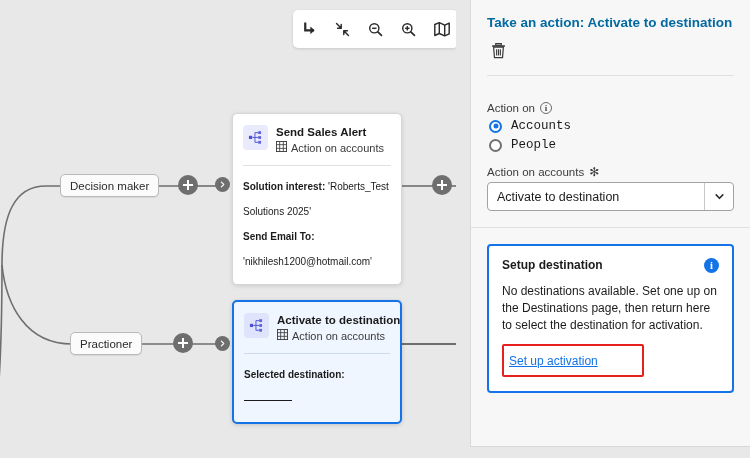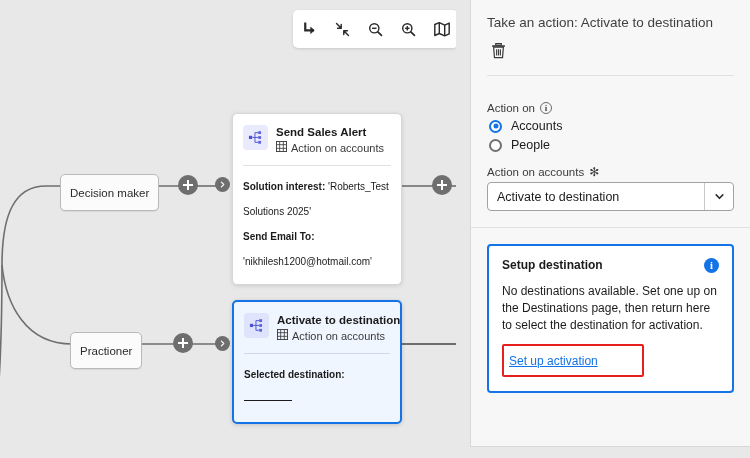--- a/index.html
+++ b/index.html
@@ -35,21 +35,21 @@
     cursor: pointer; border-radius: 3px;
   }
   #canvas-toolbar .tbtn svg { display: block; }
 
   
   .pill {
     position: absolute;
     background: #fbfbfb;
     border: 1px solid #b9b9b9;
     border-radius: 5px;
-    height: 37px;
+    height: 23px;
     padding: 0 9px;
     display: flex; align-items: center;
     font-size: 11.5px; color: #2b2b2b;
     white-space: nowrap;
     box-shadow: 0 1px 1px rgba(0,0,0,.07);
     cursor: pointer;
   }
   #pill-decision { left: 60px; top: 174px; }
   #pill-practioner { left: 70px; top: 332px; }
 
@@ -143,21 +143,21 @@
   #panel {
     position: absolute; left: 14px; top: 0;
     width: 280px; height: 447px;
     background: #f7f7f7;
     border-left: 1px solid #d8d8d8;
     border-bottom: 1px solid #d8d8d8;
     overflow: hidden;
   }
   #panel-header { padding: 14px 16px 8px 16px; background: #f7f7f7; }
   #panel-title {
-    font-size: 13.5px; font-weight: normal; color: #404040;
+    font-size: 13.5px; font-weight: bold; color: #0369a1;
     line-height: 17px;
   }
   #delete-button {
     margin-top: 8px; width: 22px; height: 22px;
     display: flex; align-items: center; justify-content: center;
     cursor: pointer;
   }
   .hr { height: 1px; background: #e1e1e1; margin: 6px 16px 0 16px; }
 
   #panel-body { padding: 12px 16px 0 16px; }
@@ -179,21 +179,21 @@
     width: 13px; height: 13px; border-radius: 50%;
     border: 2px solid #707070; background: #ffffff;
     position: relative; flex: 0 0 auto;
   }
   .radio.on { border-color: #1473e6; }
   .radio.on::after {
     content: ""; position: absolute; left: 50%; top: 50%;
     transform: translate(-50%,-50%);
     width: 5px; height: 5px; border-radius: 50%; background: #1473e6;
   }
-  .radio-label { font-size: 12.5px; color: #1b1b1b; }
+  .radio-label { font-size: 12.5px; color: #1b1b1b; font-family: Liberation Mono, monospace; }
 
   #select-wrap {
     display: flex; align-items: stretch;
     height: 29px; background: #ffffff;
     border: 1px solid #a2a2a2; border-radius: 4px;
     cursor: pointer; overflow: hidden;
   }
   #select-value {
     flex: 1; display: flex; align-items: center;
     padding-left: 9px; font-size: 12.5px; color: #1b1b1b;

